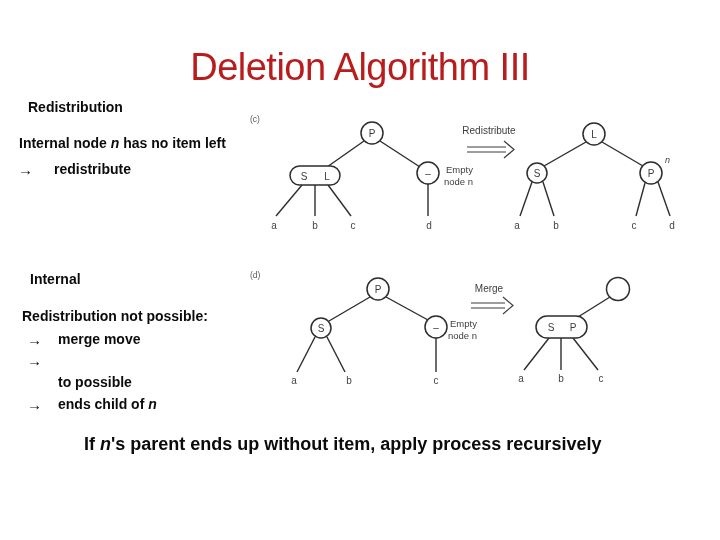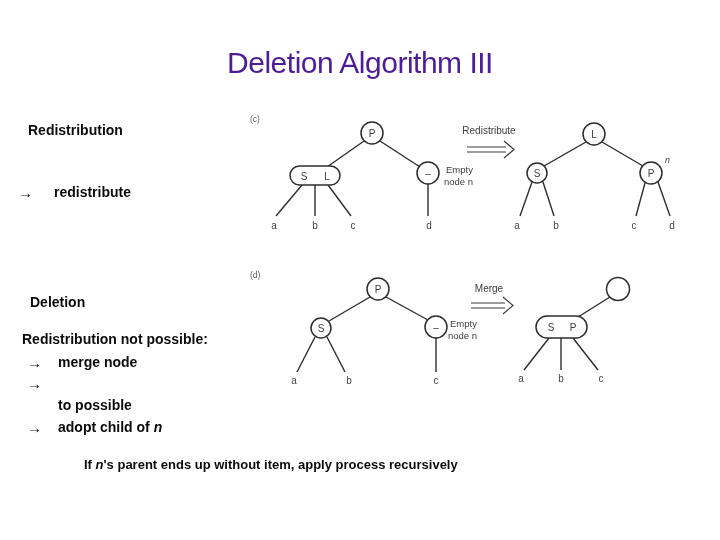--- a/index.html
+++ b/index.html
@@ -1,71 +1,74 @@
 <!DOCTYPE html>
 <html><head>
 <meta charset="utf-8">
 <style>
   html,body{margin:0;padding:0;background:#ffffff;}
   body{width:720px;height:540px;overflow:hidden;position:relative;
        font-family:"Liberation Sans",sans-serif;}
   .slide{position:absolute;inset:0;background:#ffffff;}
   .slide-title{position:absolute;top:46px;left:0;width:720px;text-align:center;
-       font-size:30px;font-weight:400;color:#4c1d95;letter-spacing:-0.5px;white-space:nowrap;}
-  .txt{position:absolute;font-size:14px;font-weight:bold;color:#0b0b0b;white-space:nowrap;margin-top:23px;}
+       font-size:38px;font-weight:400;color:#b91c1c;letter-spacing:-0.5px;white-space:nowrap;}
+  .txt{position:absolute;font-size:14px;font-weight:bold;color:#0b0b0b;white-space:nowrap;}
   .txt i{font-style:italic;}
   .bullet-row{display:flex;align-items:flex-start;}
   .arr{display:inline-block;font-size:15px;}
   .arr.w1{width:36px;}
   .arr.w2{width:31px;}
-  .footer-line{font-size:13px;}
+  .footer-line{font-size:18px;}
   svg text{font-family:"Liberation Sans",sans-serif;}
   .edge{stroke:#2d2d2d;stroke-width:1.4;fill:none;}
   .node{stroke:#2d2d2d;stroke-width:1.5;fill:#ffffff;}
   .node-label{font-size:10px;fill:#3c3c3c;text-anchor:middle;}
   .leaf-label{font-size:10px;fill:#444444;text-anchor:middle;}
   .panel-label{font-size:8.5px;fill:#5a5a5a;}
   .note-label{font-size:9.5px;fill:#3d3d3d;}
   .action-label{font-size:10px;fill:#3d3d3d;text-anchor:middle;}
   .big-arrow{stroke:#3d3d3d;stroke-width:1.2;fill:none;}
   .n-tag{font-size:9px;fill:#3d3d3d;font-style:italic;}
 </style>
 </head>
 <body>
 
 <div class="slide">
 
   <div class="slide-title">Deletion Algorithm III</div>
 
   <div class="txt" style="left:28px;top:99px">Redistribution</div>
 
+  <div class="txt" style="left:19px;top:135px">
+    <span>Internal node </span><i>n</i><span> has no item left</span>
+  </div>
 
   <div class="txt bullet-row" style="left:18px;top:161px">
     <span class="arr w1">→</span>
       <span>redistribute</span>
   </div>
 
-  <div class="txt" style="left:30px;top:271px">Deletion</div>
+  <div class="txt" style="left:30px;top:271px">Internal</div>
 
   <div class="txt" style="left:22px;top:308px">Redistribution not possible:</div>
 
   <div class="txt bullet-row" style="left:27px;top:331px">
     <span class="arr w2">→</span>
-      <span>merge node</span>
+      <span>merge move</span>
   </div>
 
   <div class="txt bullet-row" style="left:27px;top:352px">
     <span class="arr w2">→</span>
   </div>
 
   <div class="txt" style="left:58px;top:374px">to possible</div>
 
   <div class="txt bullet-row" style="left:27px;top:396px">
     <span class="arr w2">→</span>
-      <span><span>adopt child of </span><i>n</i></span>
+      <span><span>ends child of </span><i>n</i></span>
   </div>
 
   <div class="txt footer-line" style="left:84px;top:434px">
     <span>If </span><i>n</i><span>'s parent ends up without item, apply process recursively</span>
   </div>
 
   <svg width="720" height="540" viewBox="0 0 720 540" style="position:absolute;left:0;top:0">
 
     <g>
       <text class="panel-label" x="250" y="122">(c)</text>

